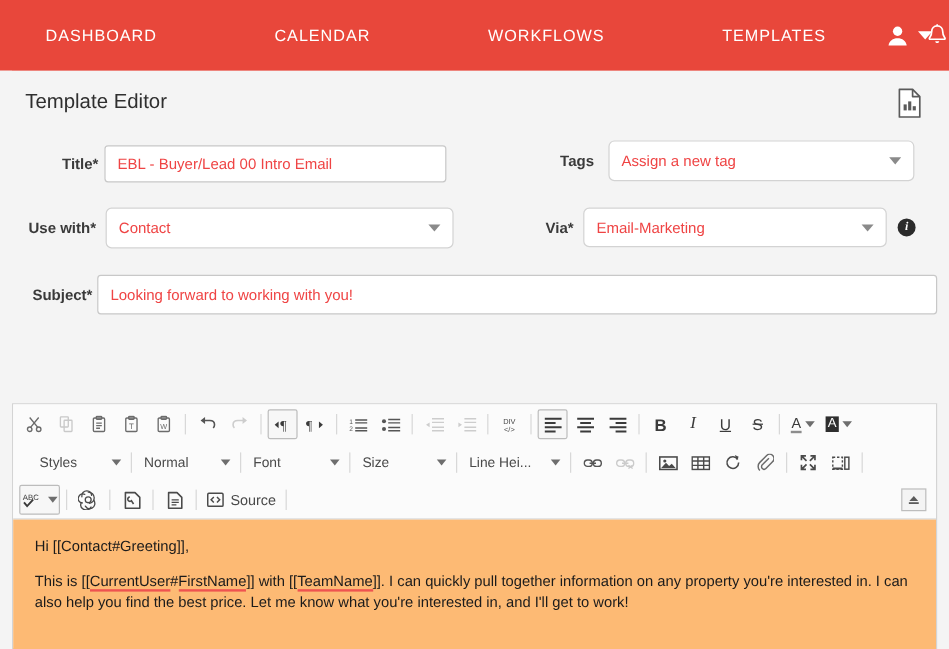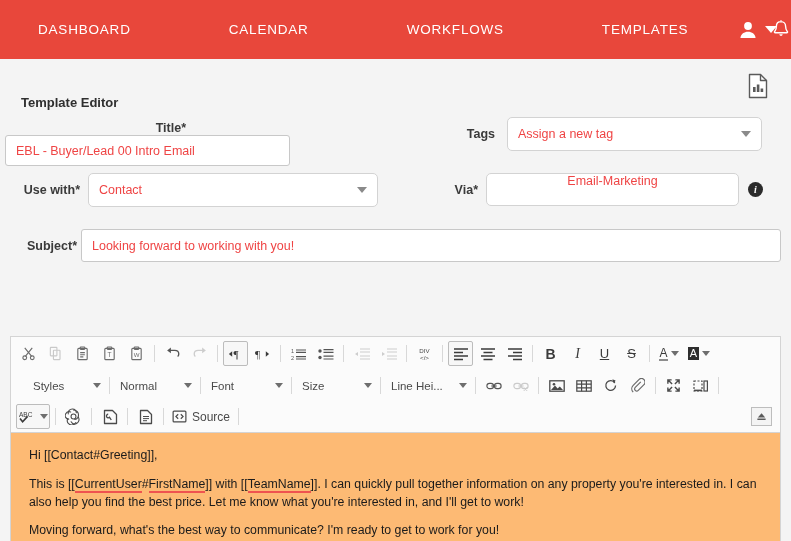--- a/index.html
+++ b/index.html
@@ -48,25 +48,25 @@
     border-top: 7px solid #ffffff;
   }
 
   
   .page {
     background: #f4f4f4;
     height: 482px;
     position: relative;
   }
   .page-title {
-    font-size: 13px;
-    font-weight: bold;
+    font-size: 17px;
+    font-weight: normal;
     color: #2f2f2f;
     position: absolute;
-    left: 21px; top: 16px; margin-top: 20px;
+    left: 21px; top: 16px;
   }
   .report-icon {
     position: absolute; right: 22px; top: 14px;
     cursor: pointer;
   }
 
   
   .form-area { position: absolute; left: 0; top: 48px; width: 791px; }
   .row { position: absolute; display: flex; align-items: center; }
 
@@ -240,42 +240,42 @@
       <path d="M2.5 1.5h11l6 6v17h-17z" fill="#ffffff" stroke="#5a5a5a" stroke-width="1.4" stroke-linejoin="round"></path>
       <path d="M13.5 1.5v6h6" fill="none" stroke="#5a5a5a" stroke-width="1.4" stroke-linejoin="round"></path>
       <rect x="6" y="14" width="2.6" height="5" fill="#5a5a5a"></rect>
       <rect x="9.8" y="11.5" width="2.6" height="7.5" fill="#5a5a5a"></rect>
       <rect x="13.6" y="15.5" width="2.6" height="3.5" fill="#5a5a5a"></rect>
     </svg>
   </div>
 
   <div class="form-area">
 
-    <div class="row" style="left:0; top:14px;flex-direction:column;">
+    <div class="row" style="left:0; top:14px;">
       <div class="flabel" style="width:82px;">Title*</div>
       <input class="field" style="width: 285px; margin-left: 5px;" value="EBL - Buyer/Lead 00 Intro Email">
     </div>
     <div class="row" style="left:440px; top:10px;">
       <div class="flabel" style="width:55px;">Tags</div>
       <div class="field rounded select-field" style="width:255px; height:34px; margin-left:12px;">
         <span>Assign a new tag</span>
         <span class="caret-grey"></span>
       </div>
     </div>
 
     <div class="row" style="left:0; top:66px;">
       <div class="flabel" style="width:80px;">Use with*</div>
       <div class="field rounded select-field" style="width:290px; height:34px; margin-left:8px;">
         <span>Contact</span>
         <span class="caret-grey"></span>
       </div>
     </div>
     <div class="row" style="left:440px; top:66px;">
       <div class="flabel" style="width:38px;">Via*</div>
-      <div class="field rounded select-field" style="width:253px; height:33px; margin-left:8px;flex-direction:column;">
+      <div class="field rounded select-field" style="width:253px; height:33px; margin-left:8px;">
         <span>Email-Marketing</span>
         <span class="caret-grey"></span>
       </div>
       <div class="info-badge">i</div>
     </div>
 
     <div class="row" style="left:0; top:122px;">
       <div class="flabel" style="width:77px;">Subject*</div>
       <input class="field" style="width: 700px; height: 33px; margin-left: 4px;" value="Looking forward to working with you!">
     </div>
@@ -578,16 +578,15 @@
         <svg width="13" height="11" viewBox="0 0 14 12">
             <path d="M7 2.5 11 7H3z" fill="#5a5a5a"></path>
             <rect x="2.5" y="8.2" width="9" height="1.6" fill="#5a5a5a"></rect>
           </svg>
       </div>
     </div>
 
     <div class="body-area">
         <p><span>Hi [[Contact#Greeting]],</span></p>
         <p><span>This is [[</span><span class="sp">CurrentUser</span><span>#</span><span class="sp">FirstName</span><span>]] with [[</span><span class="sp">TeamName</span><span>]]. I can quickly pull together information on any property you're interested in. I can also help you find the best price. Let me know what you're interested in, and I'll get to work!</span></p>
-        <p><span>Moving forward, what's the best way to communicate? I'm ready to get to work for you!</span></p>
       </div>
   </div>
 </div>
 
 </body></html>

